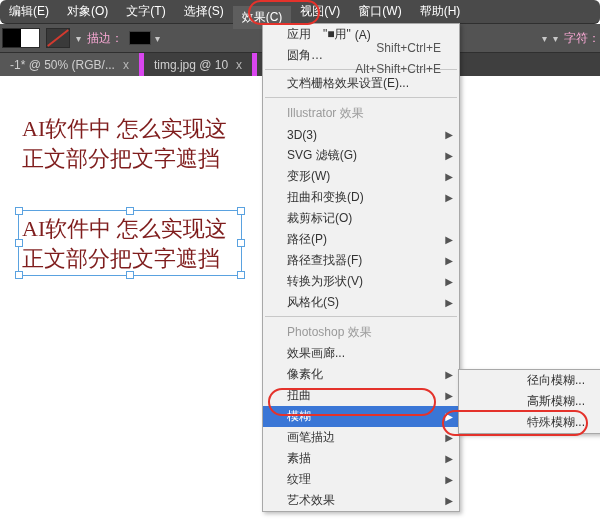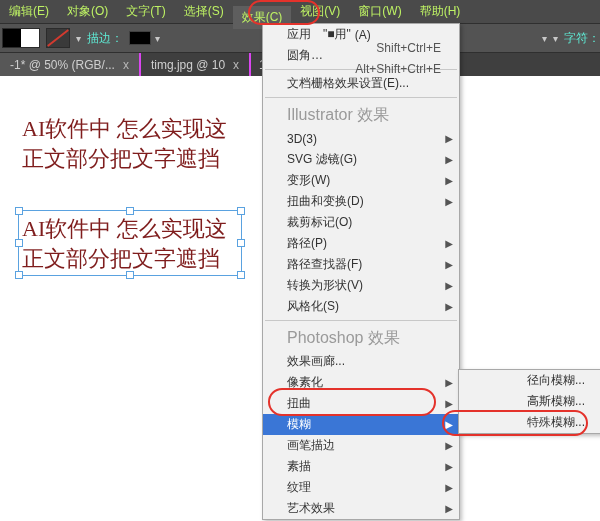--- a/index.html
+++ b/index.html
@@ -1,46 +1,46 @@
 <!DOCTYPE html>
 <html><head>
 <meta charset="utf-8">
 <style>
 html,body{margin:0;padding:0;background:#fff;font-family:"Microsoft YaHei",SimSun,Arial,sans-serif;font-size:12px;color:#222;width:600px;height:521px;overflow:hidden;}
-.menubar{display:flex;align-items:center;height:23px;background:#4a4a4a;color:#bef264;padding:0 4px 0 0;border-bottom:1px solid #2f2f2f;}
+.menubar{display:flex;align-items:center;height:23px;background:#4a4a4a;color:#ffffff;padding:0 4px 0 0;border-bottom:1px solid #2f2f2f;border-radius:6px;}
 .menubar .mitem{padding:0 9px;height:23px;line-height:23px;cursor:default;position:relative;}
 .menubar .mitem.active{background:#5e5e5e;margin-top:12px;}
 .red-oval{position:absolute;border:2px solid #e4322b;border-radius:14px;pointer-events:none;}
 .toolbar{display:flex;align-items:center;height:28px;background:#535353;color:#cfcfcf;border-bottom:1px solid #2f2f2f;padding-left:2px;gap:6px;font-size:12px;}
 .tool-swatch{display:inline-flex;border:1px solid #2b2b2b;}
 .tool-swatch span{width:18px;height:18px;}
 .tool-swatch .sw-b{background:#000;}
 .tool-swatch .sw-w{background:#fff;}
 .tool-diag{width:22px;height:18px;border:1px solid #2b2b2b;background:#3a3a3a;position:relative;}
 .tool-diag:before{content:"";position:absolute;left:-2px;top:8px;width:26px;height:2px;background:#d23a2f;transform:rotate(-38deg);}
-.toolbar .lbl{color:#5eead4;}
+.toolbar .lbl{color:#f9a8d4;}
 .dd{display:inline-flex;align-items:center;gap:4px;color:#c8c8c8;}
 .dd .arrow{font-size:10px;color:#c8c8c8;}
 .chip{width:20px;height:12px;border:1px solid #404040;background:#000;display:inline-block;}
 .tabbar{height:24px;background:#3f3f3f;display:flex;align-items:stretch;color:#cfcfcf;border-bottom:1px solid #2b2b2b;}
-.tab{display:flex;align-items:center;gap:8px;padding:0 10px;border-right:2px solid #d946ef;}
+.tab{display:flex;align-items:center;gap:8px;padding:0 10px;border-right:5px solid #d946ef;}
 .tab.active{background:#575757;}
 .tab .x{color:#b8b8b8;font-size:12px;}
 .hash{flex:1;padding:0 8px;display:flex;align-items:center;color:#cfcfcf;white-space:nowrap;overflow:hidden;}
 .canvas{position:absolute;left:0;top:76px;width:600px;height:445px;background:#fff;}
 .doc-text{position:absolute;font-family:SimSun,"Songti SC",serif;color:#7f1d1d;font-size:22px;line-height:30px;white-space:nowrap;}
 .sel-box{position:absolute;border:1px solid #5aa2e0;}
 .sel-handle{position:absolute;width:6px;height:6px;background:#fff;border:1px solid #5aa2e0;}
 .menu{position:absolute;background:#f1f1f1;border:1px solid #a8a8a8;box-shadow:2px 2px 4px rgba(0,0,0,.25);font-size:12px;color:#333;}
 .menu .row{display:flex;align-items:center;height:21px;padding:0 18px 0 24px;position:relative;cursor:default;}
 .menu .row.hov{background:#3a76d6;color:#fff;}
 .menu .row .arrow{position:absolute;right:6px;font-size:10px;color:#555;}
 .menu .row.hov .arrow{color:#fff;}
 .menu .sep{height:1px;background:#c8c8c8;margin:3px 2px;}
-.menu .hdr{color:#9a9a9a;padding:4px 8px 2px 24px;font-size:16px;}
+.menu .hdr{color:#9a9a9a;padding:4px 8px 2px 24px;font-size:12px;}
 .short{position:absolute;right:18px;color:#555;margin-top:26px;}
 </style>
 </head>
 <body>
 
 <div class="menubar">
   <div class="mitem">编辑(E)</div>
   <div class="mitem">对象(O)</div>
   <div class="mitem">文字(T)</div>
   <div class="mitem">选择(S)</div>

